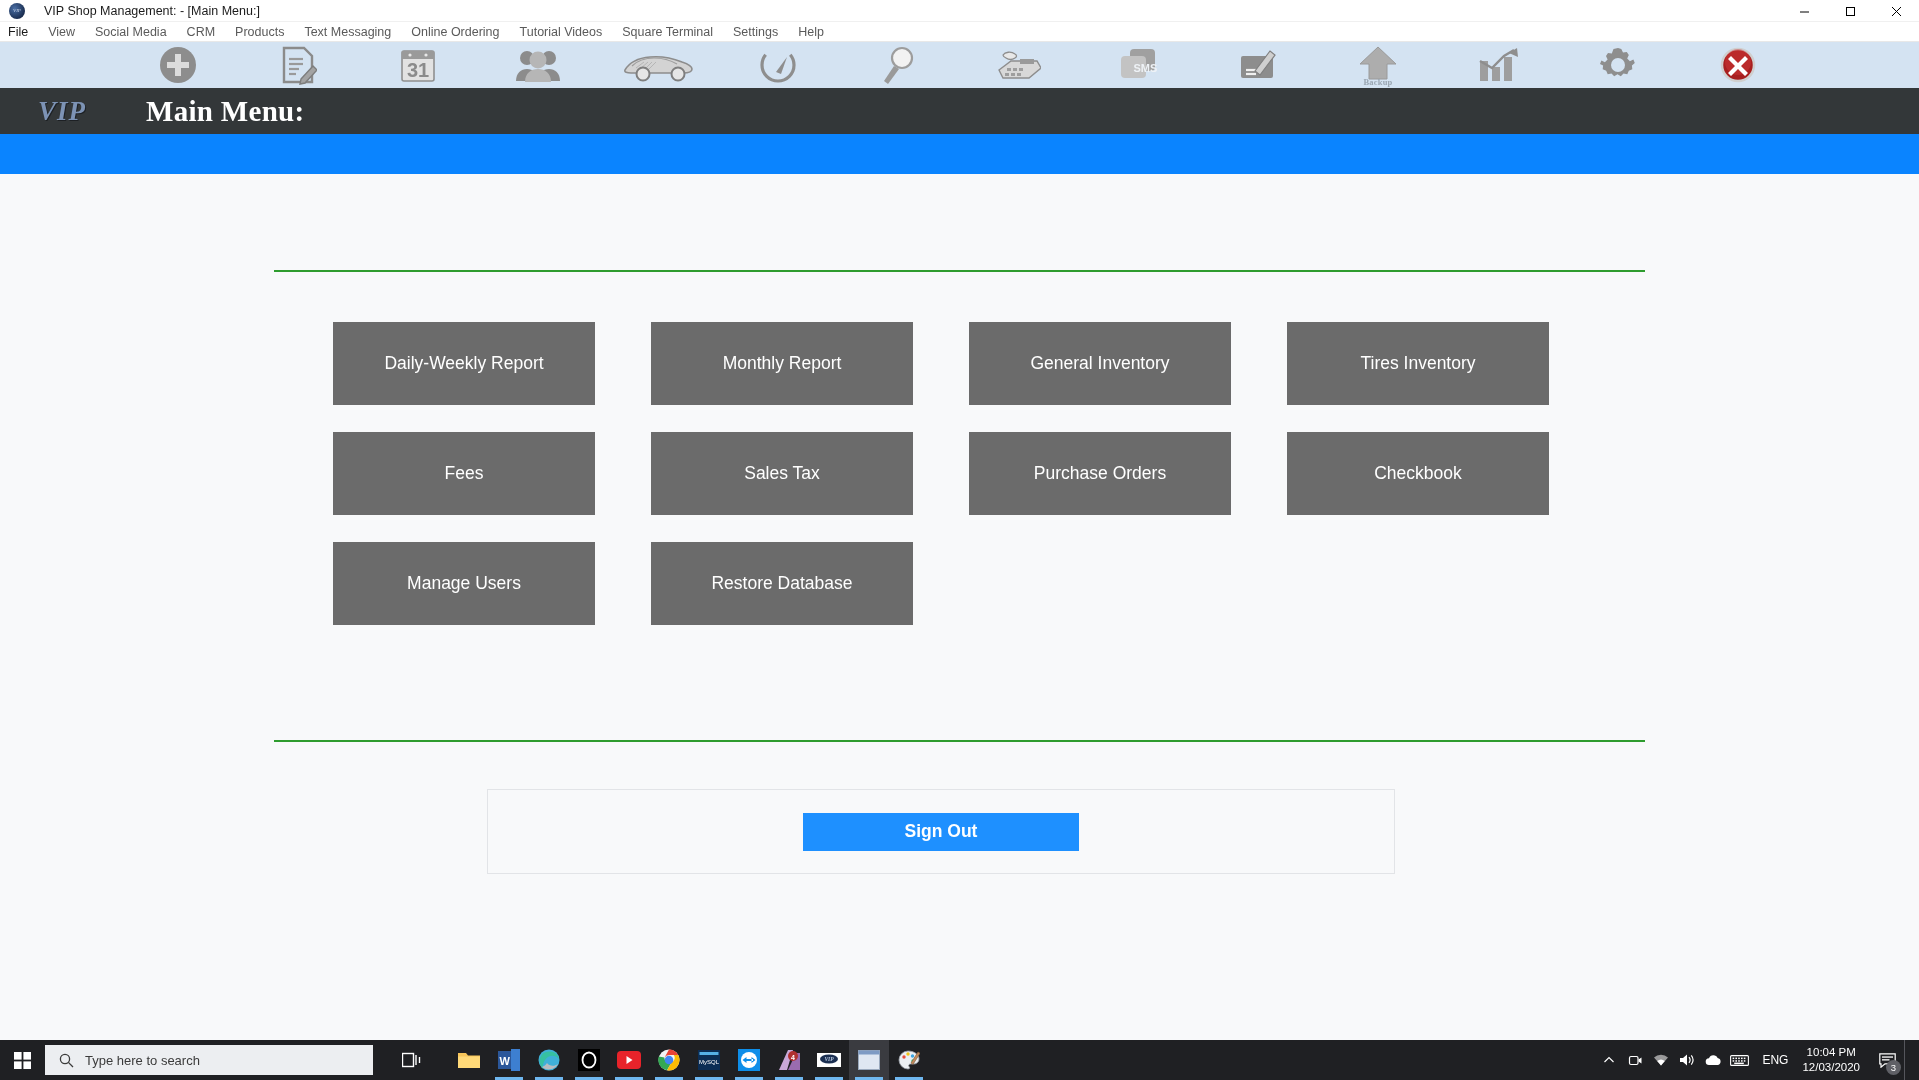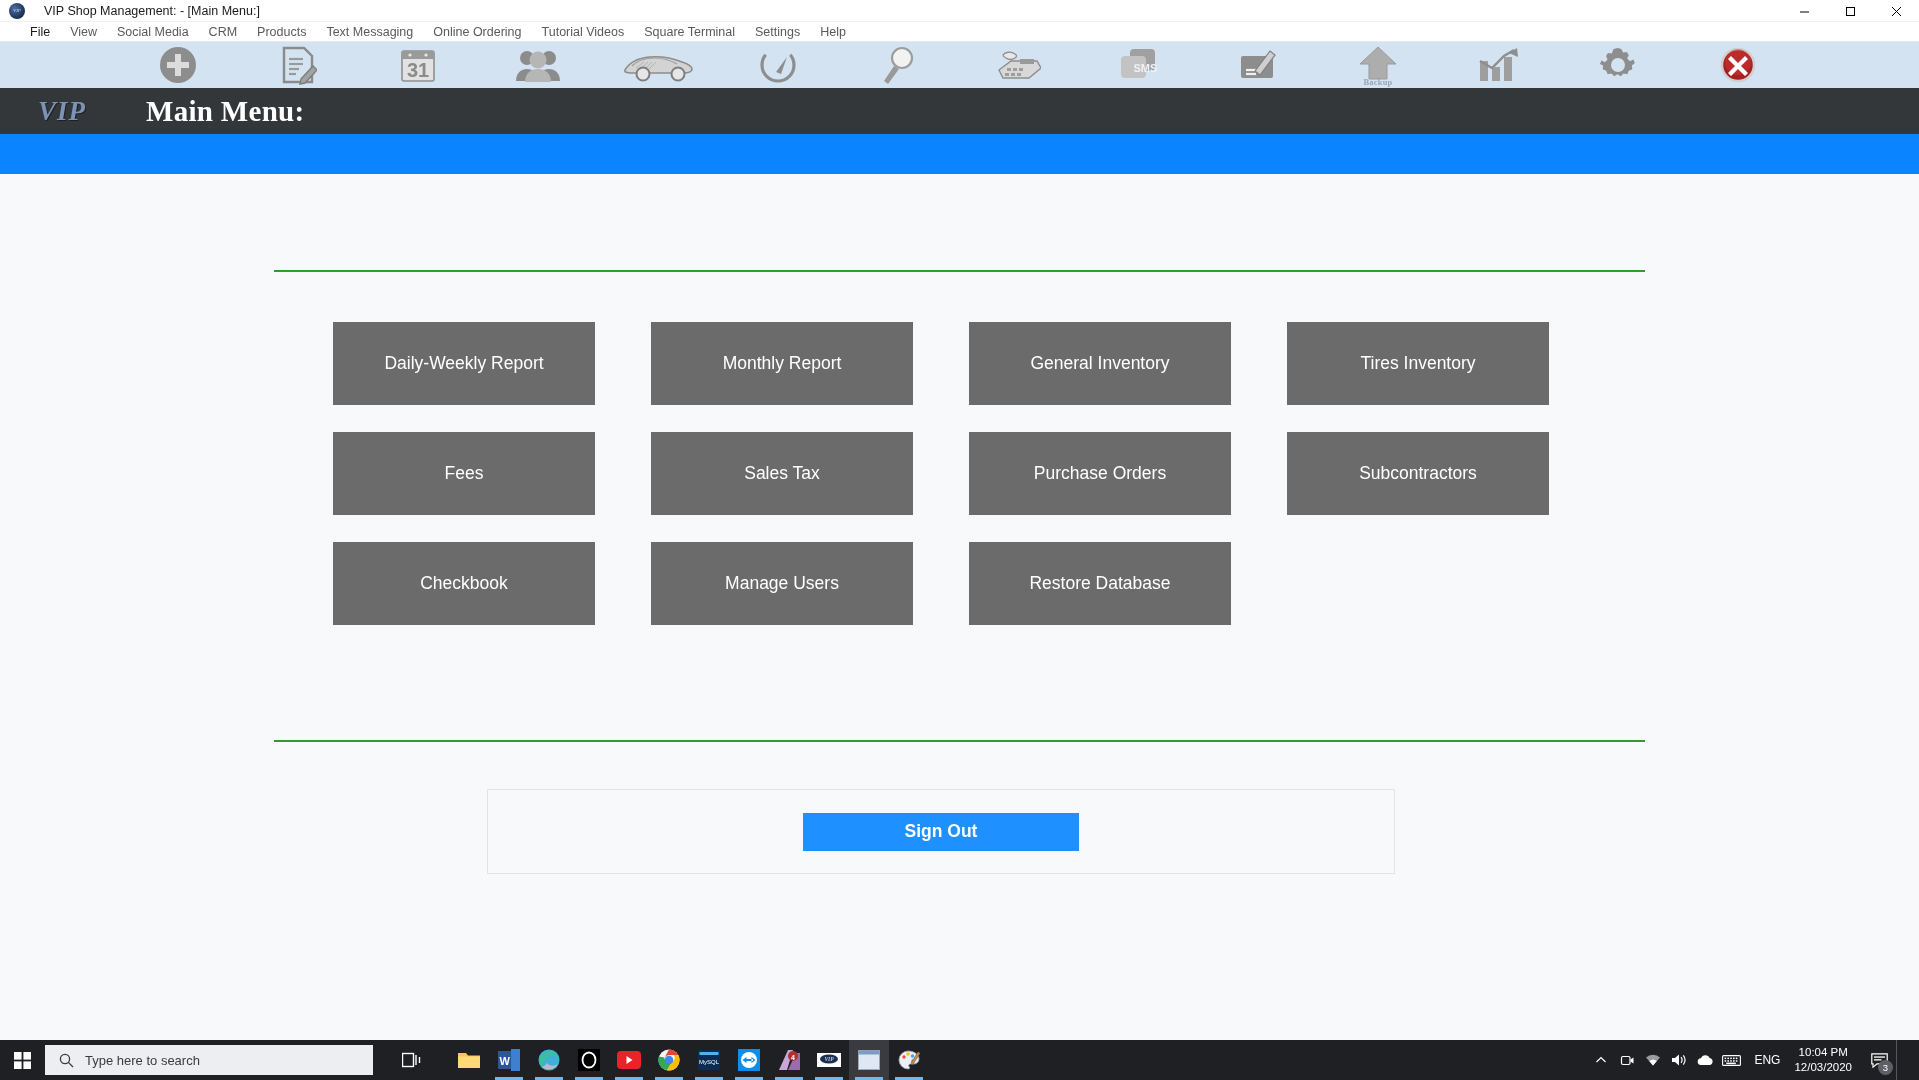--- a/index.html
+++ b/index.html
@@ -53,21 +53,21 @@
     display: flex; align-items: center; justify-content: center;
     background: transparent; border: none; cursor: default;
   }
   .win-btn svg { display: block; }
 
   
   .menubar {
     height: 20px; min-height: 20px;
     background: #ffffff;
     display: flex; align-items: center;
-    padding-left: 24px;
+    padding-left: 2px;
     border-bottom: 1px solid #e8e8e8;
   }
   .menu-item {
     font-size: 12.5px;
     color: #5a5a5a;
     padding: 0 10px;
     line-height: 20px;
     white-space: nowrap; cursor: default;
   }
   .menu-item.first { color: #1a1a1a; padding-left: 6px; }
@@ -218,21 +218,21 @@
     cursor: default;
   }
   .tb-item.active { background: #3a3b40; }
   .tb-item.active::after, .tb-item.running::after {
     content: ""; position: absolute; bottom: 0; left: 6px; right: 6px;
     height: 3px; background: #6fb7ef;
   }
   .taskview { margin-left: 18px; }
   .task-icons { display: flex; align-items: center; margin-left: 18px; gap: 0px; }
   .tray {
-    position: absolute; right: 16px; top: 0;
+    position: absolute; right: 8px; top: 0;
     height: 40px;
     display: flex; align-items: center;
   }
   .tray-ico {
     width: 26px; height: 40px;
     display: flex; align-items: center; justify-content: center;
     cursor: default;
   }
   .tray-lang {
     font-size: 12px; color: #ffffff;
@@ -455,21 +455,20 @@
     <div class="rule top"></div>
 
     <div class="grid">
       <button class="menu-btn">Daily-Weekly Report</button>
       <button class="menu-btn">Monthly Report</button>
       <button class="menu-btn">General Inventory</button>
       <button class="menu-btn">Tires Inventory</button>
       <button class="menu-btn">Fees</button>
       <button class="menu-btn">Sales Tax</button>
       <button class="menu-btn">Purchase Orders</button>
-      <button class="menu-btn">Subcontractors</button>
       <button class="menu-btn">Checkbook</button>
       <button class="menu-btn">Manage Users</button>
       <button class="menu-btn">Restore Database</button>
     </div>
 
     <div class="rule bottom"></div>
 
     <div class="signout-panel">
       <button class="signout-btn">Sign Out</button>
     </div>

